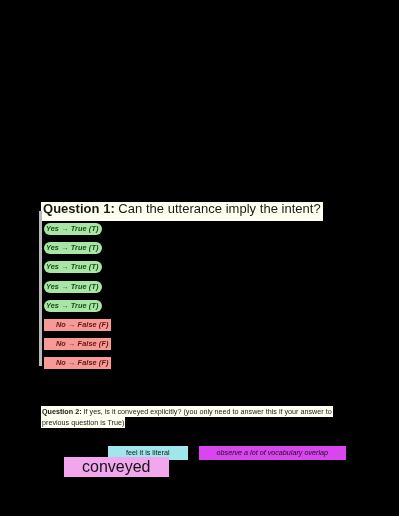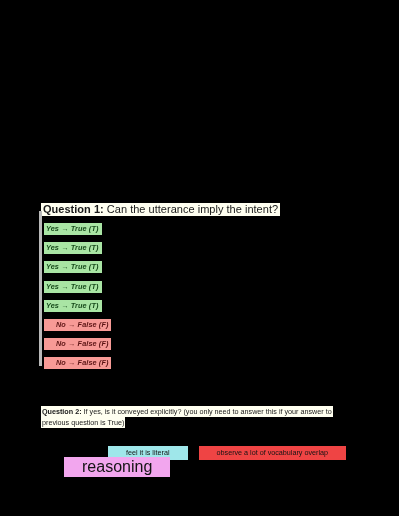--- a/index.html
+++ b/index.html
@@ -20,23 +20,23 @@
   #q1-block {
     position: absolute;
     left: 41px;
     top: 199px;
     width: 320px;
   }
   .question-header {
     display: inline-block;
     background: #FFFFF0;
     color: #191919;
-    font-size: 11px;
+    font-size: 13px;
     line-height: 11px;
-    padding: 1px 2px 1px 2px;
+    padding: 1px 2px 7px 2px;
     letter-spacing: 0.02px;
     white-space: nowrap;
   }
   .question-header .q-label {
     font-weight: bold;
   }
 
   
   #q1-rule {
     position: absolute;
@@ -62,20 +62,21 @@
     line-height: 10px;
     font-weight: bold;
     font-style: italic;
     padding: 1px 3px 1px 2px;
     white-space: nowrap;
     letter-spacing: 0.1px;
   }
   .answer-chip.yes {
     background: #A9E5A4;
     color: #16491a;
+    border-radius: 6px;
   }
   .answer-chip.no {
     background: #F79A96;
     color: #5c1414;
     padding-left: 12px;
   }
 
   
   #q2-block {
     position: absolute;
@@ -107,21 +108,21 @@
     font-size: 7.2px;
     line-height: 11.5px;
   }
   .frag {
     display: inline-block;
     padding: 1px 18px;
     white-space: nowrap;
     color: #141414;
   }
   .frag.cyan   { background: #9FE7EA; }
-  .frag.violet { background: #ef4444; }
+  .frag.violet { background: #d946ef; font-style: italic; }
   .frag.pink   { background: #F2A6EE; }
 
   .frag-spacer-a { display: inline-block; width: 44px; }
   .frag-spacer-b { display: inline-block; width: 11px; }
   .frag-spacer-c { display: inline-block; width: 13px; }
 
   #frag-line2 {
     position: absolute;
     left: 64px;
     top: 457px;
@@ -168,14 +169,14 @@
 <div id="q2-block">
   <div id="q2-text">
     <span class="hl"><span class="q-label">Question 2:</span><span> If yes, is it conveyed explicitly? (you only need to answer this if your answer to previous question is True)</span></span>
   </div>
 </div>
 
 <div id="fragments">
   <span class="frag-spacer-a"></span><span class="frag cyan">feel it is literal</span><span class="frag-spacer-b"></span><span class="frag violet">observe a lot of vocabulary overlap</span><span class="frag-spacer-c"></span><span class="frag pink">do NOT your</span>
 </div>
 <div id="frag-line2">
-  <span class="frag pink">reasoning</span>
+  <span class="frag pink">conveyed</span>
 </div>
 
 </body></html>

